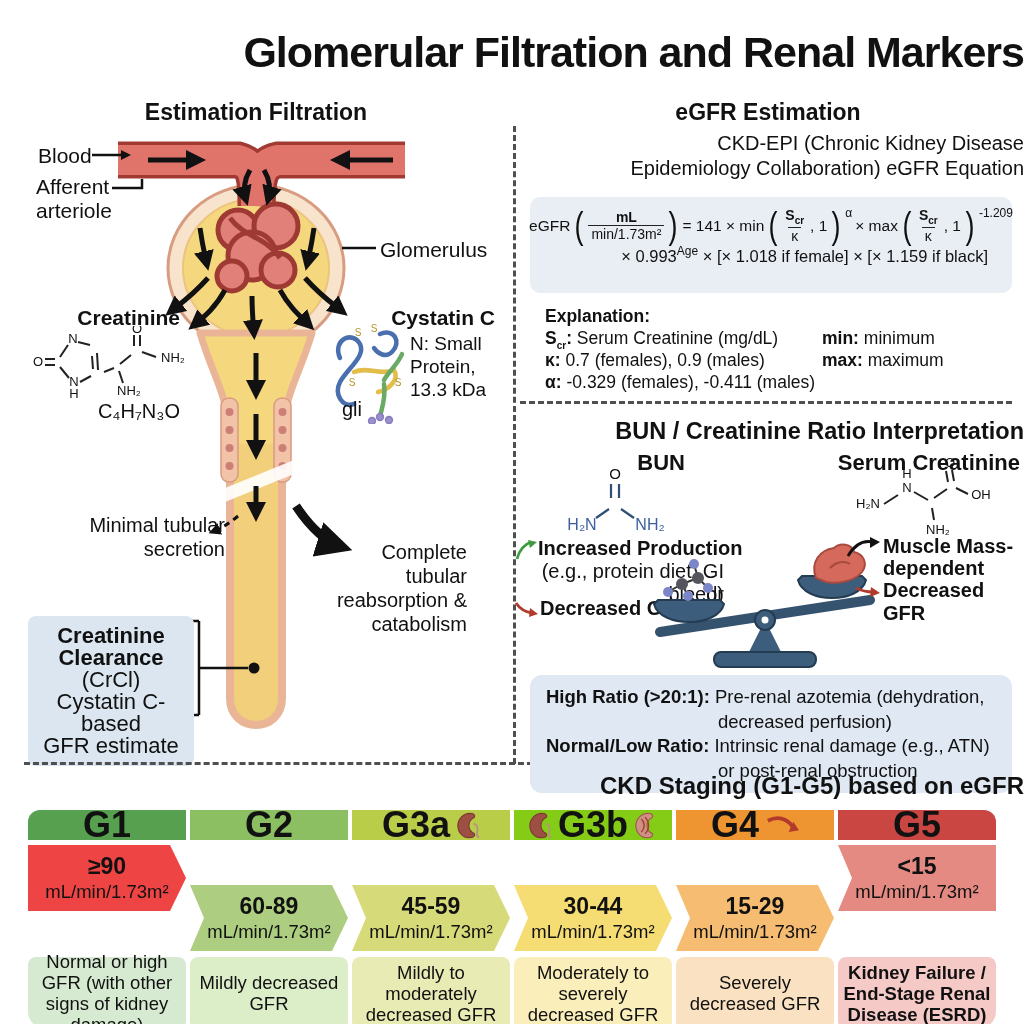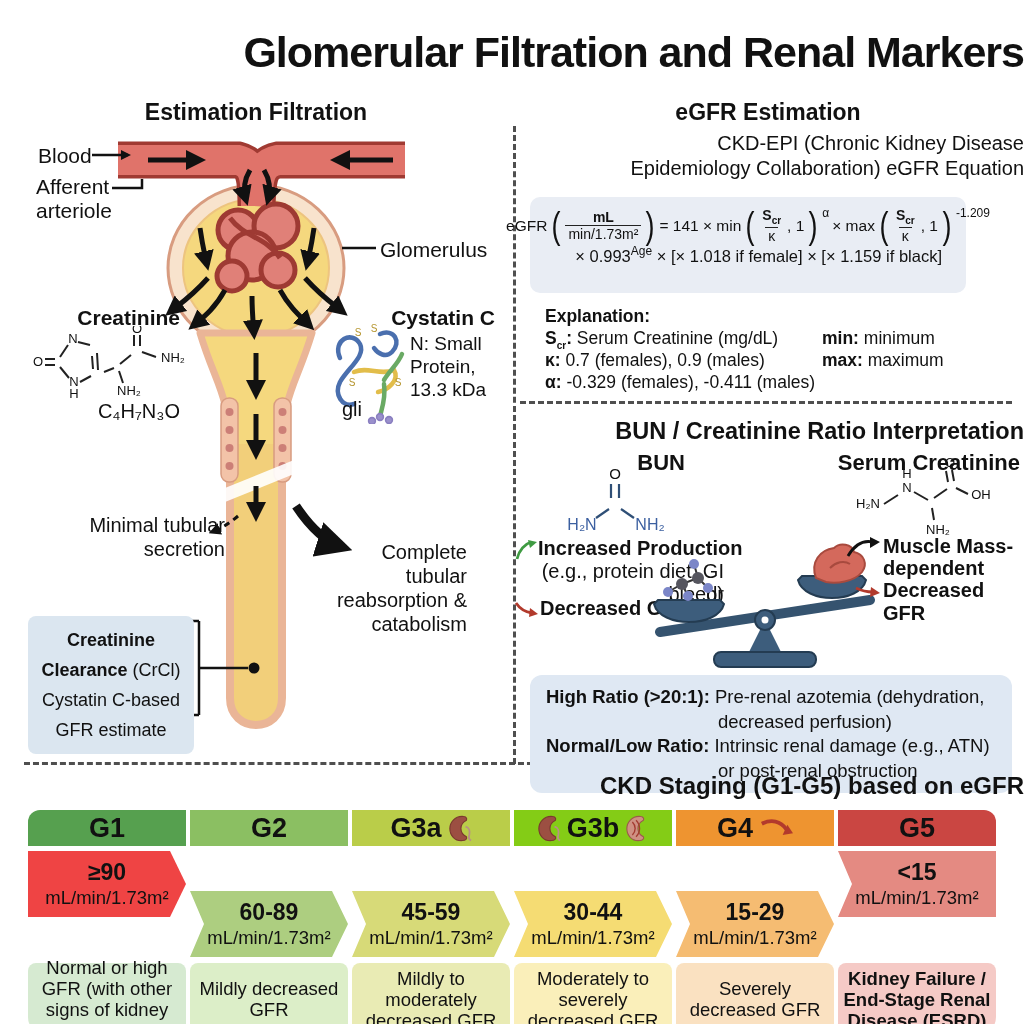--- a/index.html
+++ b/index.html
@@ -21,25 +21,25 @@
   .paren{font-size:36px;font-weight:300;line-height:.85;transform:scaleX(.75);}
   .sup{position:relative;top:-13px;font-size:12px;}
   .sup2{position:relative;top:-7px;font-size:12px;}
   sub{font-size:10px;}
   .expl{font-size:17.5px;line-height:22px;}
   
   .rbox{background:#dfe8f3;border-radius:12px;font-size:18.5px;line-height:24.5px;padding:10px 16px;}
   .rbox p{margin:0;padding-left:172px;text-indent:-172px;}
   .rbox .def{margin-left:5px;}
   
-  .cbox{background:#dbe6f0;border-radius:8px;text-align:center;font-size:18px;line-height:30px;padding:9px 4px;}
+  .cbox{background:#dbe6f0;border-radius:8px;text-align:center;font-size:22px;line-height:22px;padding:9px 4px;}
   
   .srow{display:flex;gap:4px;}
   .scell{flex:1 1 0;display:flex;align-items:center;justify-content:center;}
-  .shead{height:36px;font-size:27px;font-weight:700;gap:6px;}
+  .shead{height:30px;font-size:36px;font-weight:700;gap:6px;}
   .shead.first{border-radius:12px 0 0 0;}
   .shead.last{border-radius:0 12px 0 0;}
   .srange{height:66px;flex-direction:column;line-height:1.2;}
   .srange .val{font-size:23px;font-weight:700;}
   .srange .unit{font-size:18.5px;}
   .chev-first{clip-path:polygon(0 0,calc(100% - 16px) 0,100% 50%,calc(100% - 16px) 100%,0 100%);}
   .chev-mid{clip-path:polygon(0 0,calc(100% - 16px) 0,100% 50%,calc(100% - 16px) 100%,0 100%,14px 50%);margin-top:40px;}
   .chev-last{clip-path:polygon(0 0,100% 0,100% 100%,0 100%,14px 50%);}
   .sdesc{height:68px;font-size:18.5px;line-height:21px;text-align:center;border-radius:8px;padding:2px 4px;}
   .sdesc.first{border-radius:8px 8px 8px 18px;}
@@ -190,21 +190,21 @@
   <div class="abs dashv" style="left:513px;top:126px;height:638px;"></div>
   <div class="abs dashh" style="left:520px;top:401px;width:492px;"></div>
   <div class="abs dashh" style="left:24px;top:762px;width:976px;"></div>
 
   <div class="abs hdr" style="left:512px;top:99px;width:512px;">eGFR Estimation</div>
   <div class="abs c" style="left:512px;top:131px;width:512px;font-size:20px;line-height:25px;">
     <span style="display:block;">CKD-EPI (Chronic Kidney Disease</span>
     <span style="display:block;">Epidemiology Collaboration) eGFR Equation</span>
   </div>
 
-  <div class="abs fbox" style="left:530px;top:197px;width:436px;height:96px;">
+  <div class="abs fbox" style="left:530px;top:197px;width:482px;height:96px;">
     <div class="fline1">
       <span>eGFR</span>
       <span class="paren">(</span>
       <span class="frac">
         <span class="num">mL</span>
         <span class="den">min/1.73m²</span>
       </span>
       <span class="paren">)</span>
       <span>= 141 × min</span>
       <span class="paren">(</span>

